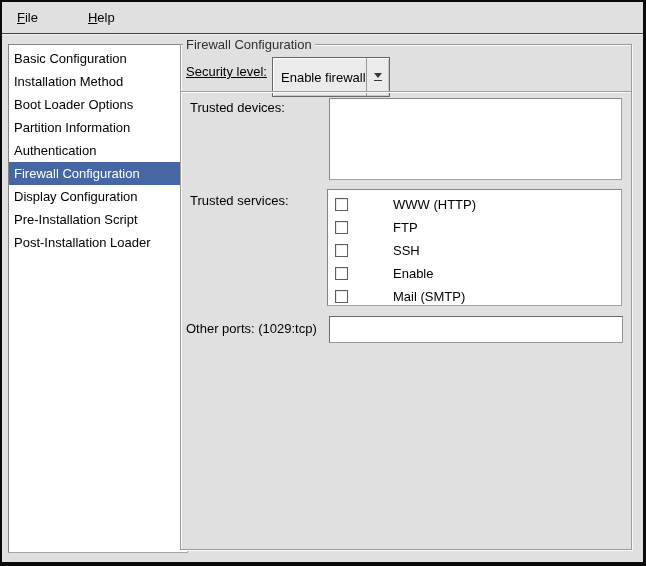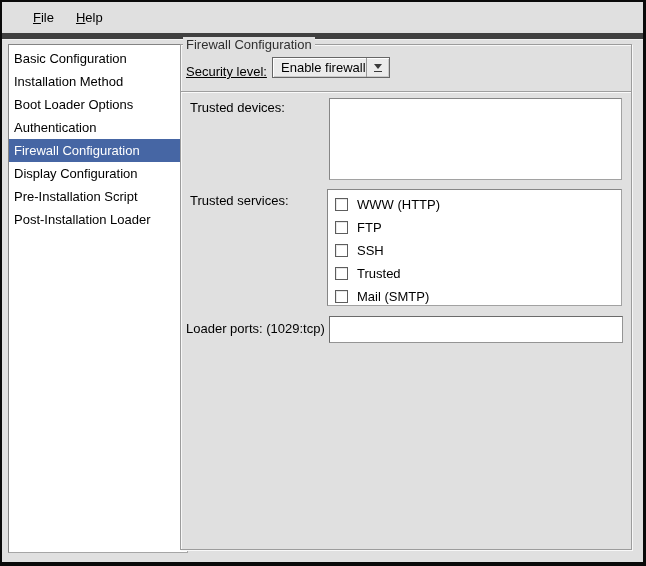--- a/index.html
+++ b/index.html
@@ -12,23 +12,24 @@
   body{width:646px;height:566px;font-family:"Liberation Sans","DejaVu Sans",sans-serif;}
   .window{
     position:relative;box-sizing:border-box;width:646px;height:566px;
     background:var(--window-bg);
     border:2px solid #0a0a0a;border-right-width:3px;border-bottom-width:4px;
     color:var(--text);font-size:13px;overflow:hidden;
   }
   
   .menubar{
     position:absolute;left:0;top:0;right:0;height:31px;
-    display:flex;align-items:center;padding-left:20px;
-    border-bottom:6px solid #404040;box-shadow:0 1px 0 #f2f2f2;
+    display:flex;align-items:center;padding-left:4px;
+    border-bottom:1px solid #404040;box-shadow:0 1px 0 #f2f2f2;
     background:var(--window-bg);
+    gap:28px;
   }
   .menu-item{padding:6px 11px;cursor:default;}
   .accel{text-decoration:underline;}
   
   .sidebar-list{
     position:absolute;left:6px;top:42px;width:180px;height:509px;
     background:#ffffff;box-sizing:border-box;
     border:1px solid #a6a6a6;border-top-color:#848484;border-left-color:#848484;
     padding-top:2px;overflow:hidden;
   }
@@ -40,21 +41,21 @@
     border:1px solid #9c9c9c;box-shadow:inset 1px 1px 0 #f8f8f8,1px 1px 0 #f8f8f8;
     background:var(--window-bg);
   }
   .frame-title{
     position:absolute;top:-8px;left:2px;padding:0 3px;background:var(--window-bg);
     color:#2f2f2f;line-height:15px;white-space:nowrap;
   }
   .label{position:absolute;white-space:nowrap;line-height:16px;}
   .security-label{left:5px;top:19px;text-decoration:underline;}
   .combo{
-    position:absolute;left:91px;top:12px;width:118px;height:21px;box-sizing:border-box;
+    position:absolute;left:91px;top:12px;width:118px;height:40px;box-sizing:border-box;
     background:#ebebeb;border:1px solid #666666;
     box-shadow:inset 1px 1px 0 #ffffff,inset -1px -1px 0 #c9c9c9;
     display:flex;align-items:center;cursor:default;justify-content:flex-end;
   }
   .combo-text{flex:1;padding-left:8px;white-space:nowrap;}
   .combo-arrow{
     width:22px;align-self:stretch;border-left:1px solid #9a9a9a;
     display:flex;flex-direction:column;align-items:center;justify-content:center;
   }
   .combo-arrow .tri{
@@ -67,21 +68,21 @@
     border-top:1px solid #9e9e9e;border-bottom:1px solid #fafafa;
   }
   .devices-label{left:9px;top:55px;}
   .listbox{
     position:absolute;background:#ffffff;box-sizing:border-box;
     border:1px solid #a2a2a2;border-top-color:#868686;border-left-color:#868686;
   }
   .devices-box{left:148px;top:53px;width:293px;height:82px;}
   .services-label{left:9px;top:148px;}
   .services-box{left:146px;top:144px;width:295px;height:117px;padding-top:3px;}
-  .svc-row{display:flex;align-items:center;height:23px;padding-left:7px;cursor:default;}
+  .svc-row{display:flex;align-items:center;height:23px;padding-left:7px;cursor:default;gap:36px;}
   .checkbox{
     width:13px;height:13px;box-sizing:border-box;background:#ffffff;
     border:1px solid #5d5d5d;box-shadow:inset 1px 1px 0 #e8e8e8;margin-right:9px;flex:none;
   }
   .other-label{left:5px;top:276px;}
   .entry{
     position:absolute;left:148px;top:271px;width:294px;height:27px;box-sizing:border-box;
     background:#ffffff;border:1px solid #949494;border-top-color:#6a6a6a;border-left-color:#6a6a6a;
     font:13px "Liberation Sans","DejaVu Sans",sans-serif;padding:0 4px;outline:none;
   }
@@ -93,20 +94,21 @@
 
   <div class="menubar">
     <div class="menu-item"><span class="accel">F</span><span>ile</span></div>
     <div class="menu-item"><span class="accel">H</span><span>elp</span></div>
   </div>
 
   <div class="sidebar-list">
     <div class="list-item">Basic Configuration</div>
     <div class="list-item">Installation Method</div>
     <div class="list-item">Boot Loader Options</div>
+    <div class="list-item">Partition Information</div>
     <div class="list-item">Authentication</div>
     <div class="list-item selected">Firewall Configuration</div>
     <div class="list-item">Display Configuration</div>
     <div class="list-item">Pre-Installation Script</div>
     <div class="list-item">Post-Installation Loader</div>
   </div>
 
   <div class="frame">
     <div class="frame-title">Firewall Configuration</div>
 
@@ -133,25 +135,25 @@
       <div class="svc-row">
         <span class="checkbox"></span>
         <span>FTP</span>
       </div>
       <div class="svc-row">
         <span class="checkbox"></span>
         <span>SSH</span>
       </div>
       <div class="svc-row">
         <span class="checkbox"></span>
-        <span>Trusted</span>
+        <span>Enable</span>
       </div>
       <div class="svc-row">
         <span class="checkbox"></span>
         <span>Mail (SMTP)</span>
       </div>
     </div>
 
-    <span class="label other-label">Loader ports: (1029:tcp)</span>
+    <span class="label other-label">Other ports: (1029:tcp)</span>
     <input class="entry" type="text" value="" style="">
   </div>
 
 </div>
 
 </body></html>

